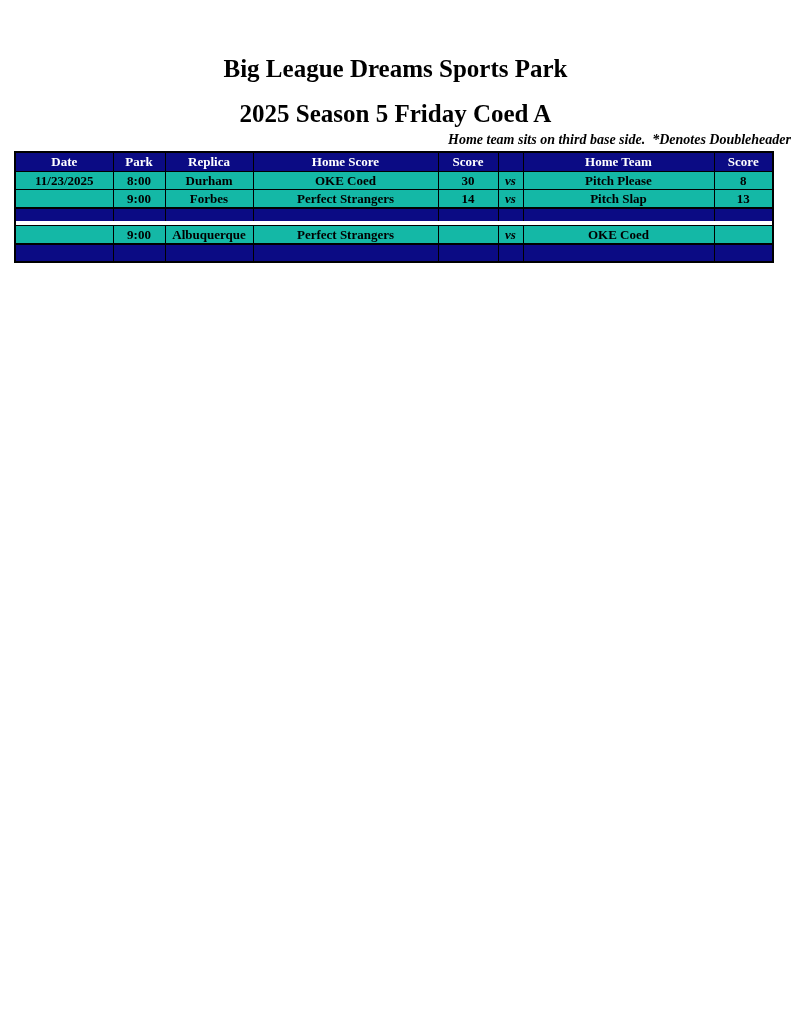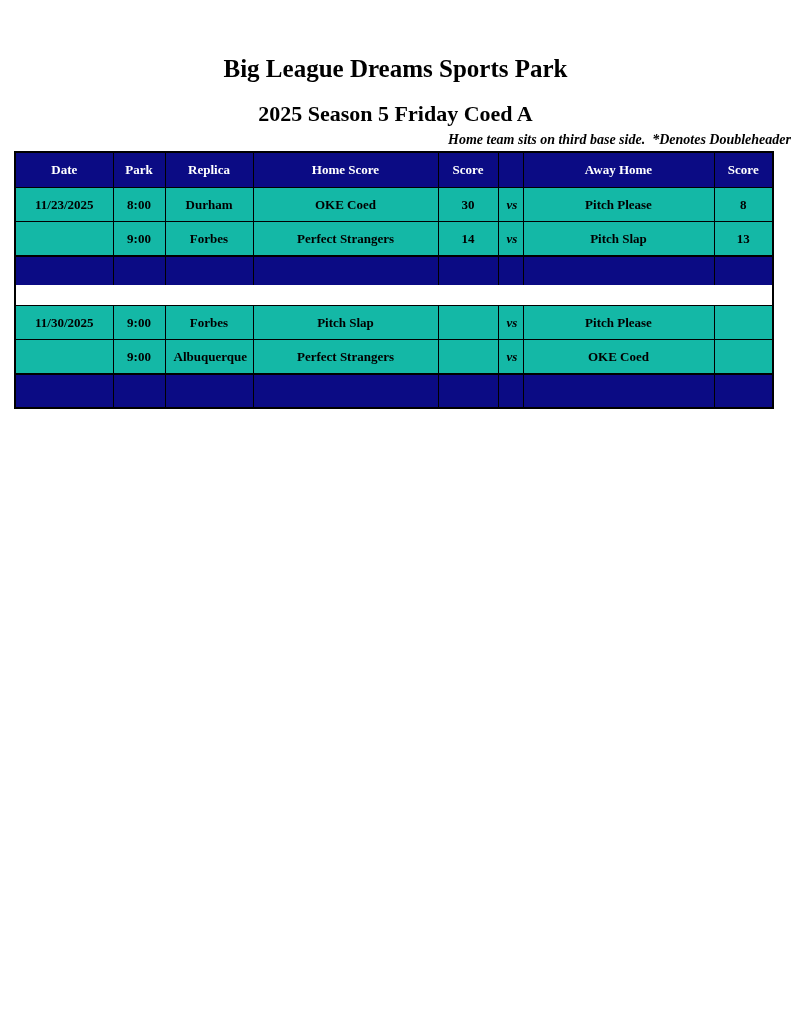--- a/index.html
+++ b/index.html
@@ -24,21 +24,21 @@
     font-size: 25px;
     font-weight: bold;
     line-height: 27px;
   }
   .page-subtitle {
     position: absolute;
     top: 103px;
     left: 0;
     width: 100%;
     text-align: center;
-    font-size: 22px;
+    font-size: 25px;
     font-weight: bold;
     line-height: 22px;
   }
   .page-note {
     position: absolute;
     top: 131px;
     left: 0;
     width: 100%;
     text-align: right;
     font-size: 14px;
@@ -55,21 +55,21 @@
     border-collapse: collapse;
     table-layout: fixed;
     border: 2px solid #000000;
     font-size: 13px;
     font-weight: bold;
   }
   .schedule th, .schedule td {
     border: 1px solid #000000;
     text-align: center;
     vertical-align: middle;
-    padding: 8px;
+    padding: 0;
     overflow: hidden;
     white-space: nowrap;
   }
   .schedule thead th {
     background: #0b0b84;
     color: #ffffff;
     height: 18px;
     font-size: 13px;
   }
   .schedule tr.game-row td {
@@ -121,21 +121,21 @@
     <col style="width:59px">
   </colgroup>
   <thead>
     <tr>
       <th>Date</th>
       <th>Park</th>
       <th>Replica</th>
       <th>Home Score</th>
       <th>Score</th>
       <th></th>
-      <th>Away Home</th>
+      <th>Home Team</th>
       <th>Score</th>
     </tr>
   </thead>
   <tbody>
     <tr class="game-row">
       <td>11/23/2025</td>
       <td>8:00</td>
       <td>Durham</td>
       <td class="hl">OKE Coed</td>
       <td class="hl">30</td>
@@ -160,30 +160,20 @@
       <td></td>
       <td></td>
       <td></td>
       <td></td>
       <td></td>
     </tr>
     <tr class="spacer-row">
       <td colspan="8"></td>
     </tr>
     <tr class="game-row">
-      <td>11/30/2025</td>
-      <td>9:00</td>
-      <td>Forbes</td>
-      <td>Pitch Slap</td>
-      <td></td>
-      <td class="vs-cell">vs</td>
-      <td>Pitch Please</td>
-      <td></td>
-    </tr>
-    <tr class="game-row">
       <td></td>
       <td>9:00</td>
       <td>Albuquerque</td>
       <td>Perfect Strangers</td>
       <td></td>
       <td class="vs-cell">vs</td>
       <td>OKE Coed</td>
       <td></td>
     </tr>
     <tr class="separator-row-bottom">

